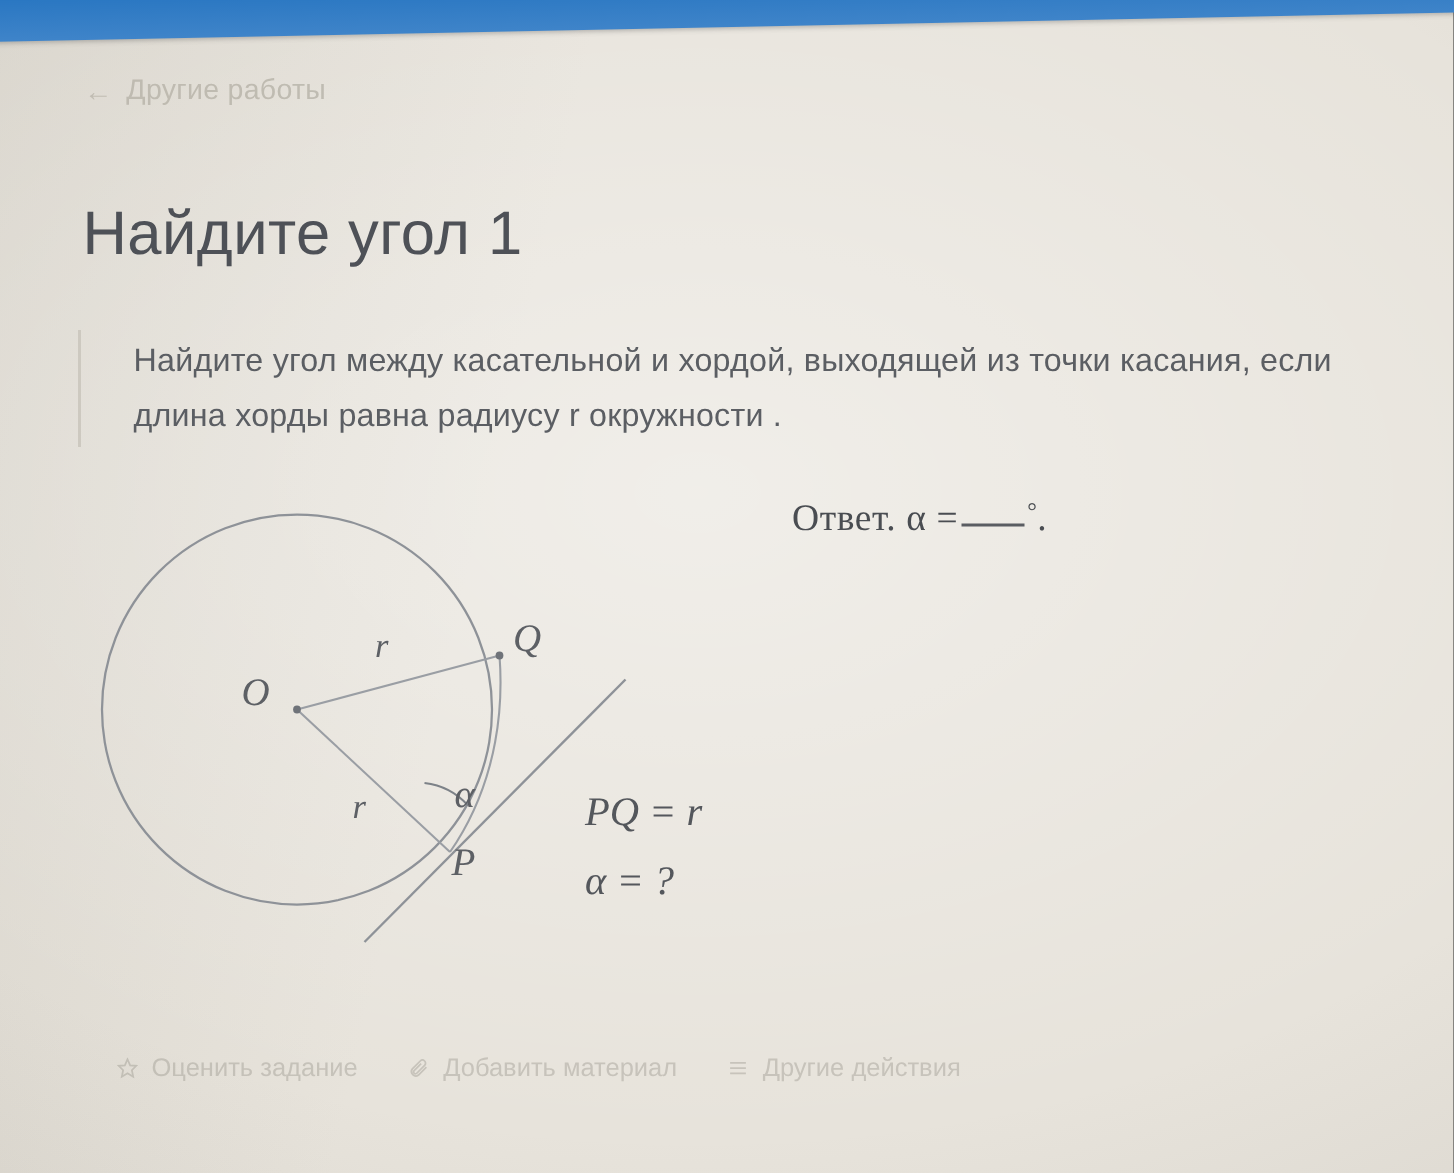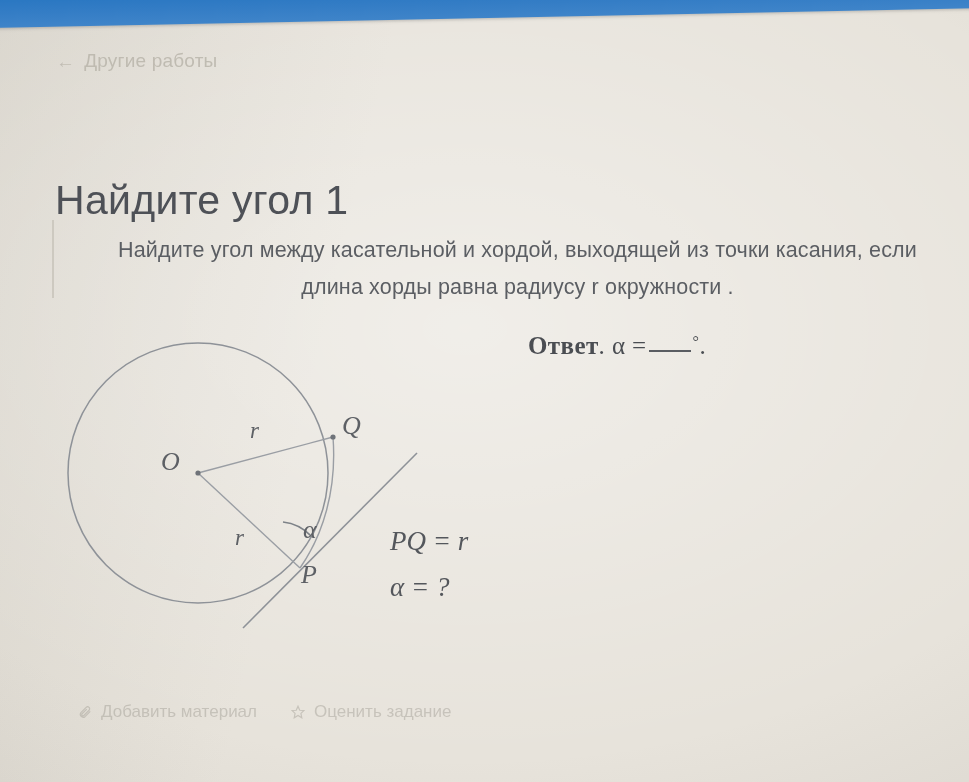--- a/index.html
+++ b/index.html
@@ -55,61 +55,59 @@
   
   .page-title {
     position: absolute;
     left: 55px;
     top: 132px;
     font-size: 41px;
     font-weight: 400;
     color: #4e5157;
     letter-spacing: .3px;
     white-space: nowrap;
-    margin-top: 45px;
   }
 
   
   .task-block {
     position: absolute;
     left: 52px;
     top: 216px;
     width: 900px;
   }
   .task-rule {
     position: absolute;
     left: 0;
     top: 4px;
     width: 2px;
     height: 78px;
     background: #cdc9c0;
   }
   .task-text {
-    margin: 16px;
+    margin: 6px;
     padding-left: 31px;
     font-size: 21.5px;
     line-height: 37px;
     color: #5b5e63;
     letter-spacing: .15px;
     max-width: 890px;
-    text-align: center;
   }
 
   
   .answer-line {
     position: absolute;
     left: 528px;
     top: 332px;
     font-family: "Liberation Serif", serif;
     font-size: 25px;
     color: #4a4d52;
     white-space: nowrap;
     letter-spacing: .4px;
   }
-  .answer-line .bold { font-weight: 700; }
+  .answer-line .bold { font-weight: 400; }
   .answer-line .alpha { font-style: normal; }
   .answer-line .blank {
     display: inline-block;
     width: 42px;
     border-bottom: 2px solid #5a5d62;
     margin: 0 2px;
     vertical-align: 2px;
   }
   .answer-line .deg { vertical-align: 7px; font-size: 16px; }
 
@@ -228,32 +226,42 @@
     <span class="fig-label small" style="left:180px; top:200px;">r</span>
     <span class="fig-label" style="left:248px; top:190px;">α</span>
   </div>
 
   <div class="eq-block">
     <div>PQ = r</div>
     <div>α = ?</div>
   </div>
 
   <div class="actionbar">
+    <div class="action-item">
+      <span class="aicon">
+        <svg width="14" height="14" viewBox="0 0 24 24" fill="none" stroke="#9a968d" stroke-width="2">
+          <polygon points="12,2 15,9 22,9.5 17,14.5 18.5,22 12,18 5.5,22 7,14.5 2,9.5 9,9"></polygon>
+        </svg>
+      </span>
+      <span>Оценить задание</span>
+    </div>
     <div class="action-item">
       <span class="aicon">
         <svg width="14" height="14" viewBox="0 0 24 24" fill="none" stroke="#9a968d" stroke-width="2">
           <path d="M21 11l-9 9a5 5 0 0 1-7-7l9-9a3.5 3.5 0 0 1 5 5l-9 9a2 2 0 0 1-3-3l8-8"></path>
         </svg>
       </span>
       <span>Добавить материал</span>
     </div>
     <div class="action-item">
       <span class="aicon">
         <svg width="14" height="14" viewBox="0 0 24 24" fill="none" stroke="#9a968d" stroke-width="2">
-          <polygon points="12,2 15,9 22,9.5 17,14.5 18.5,22 12,18 5.5,22 7,14.5 2,9.5 9,9"></polygon>
+          <line x1="3" y1="6" x2="21" y2="6"></line>
+          <line x1="3" y1="12" x2="21" y2="12"></line>
+          <line x1="3" y1="18" x2="21" y2="18"></line>
         </svg>
       </span>
-      <span>Оценить задание</span>
+      <span>Другие действия</span>
     </div>
   </div>
 
  </div>
 </div>
 
 </body></html>

